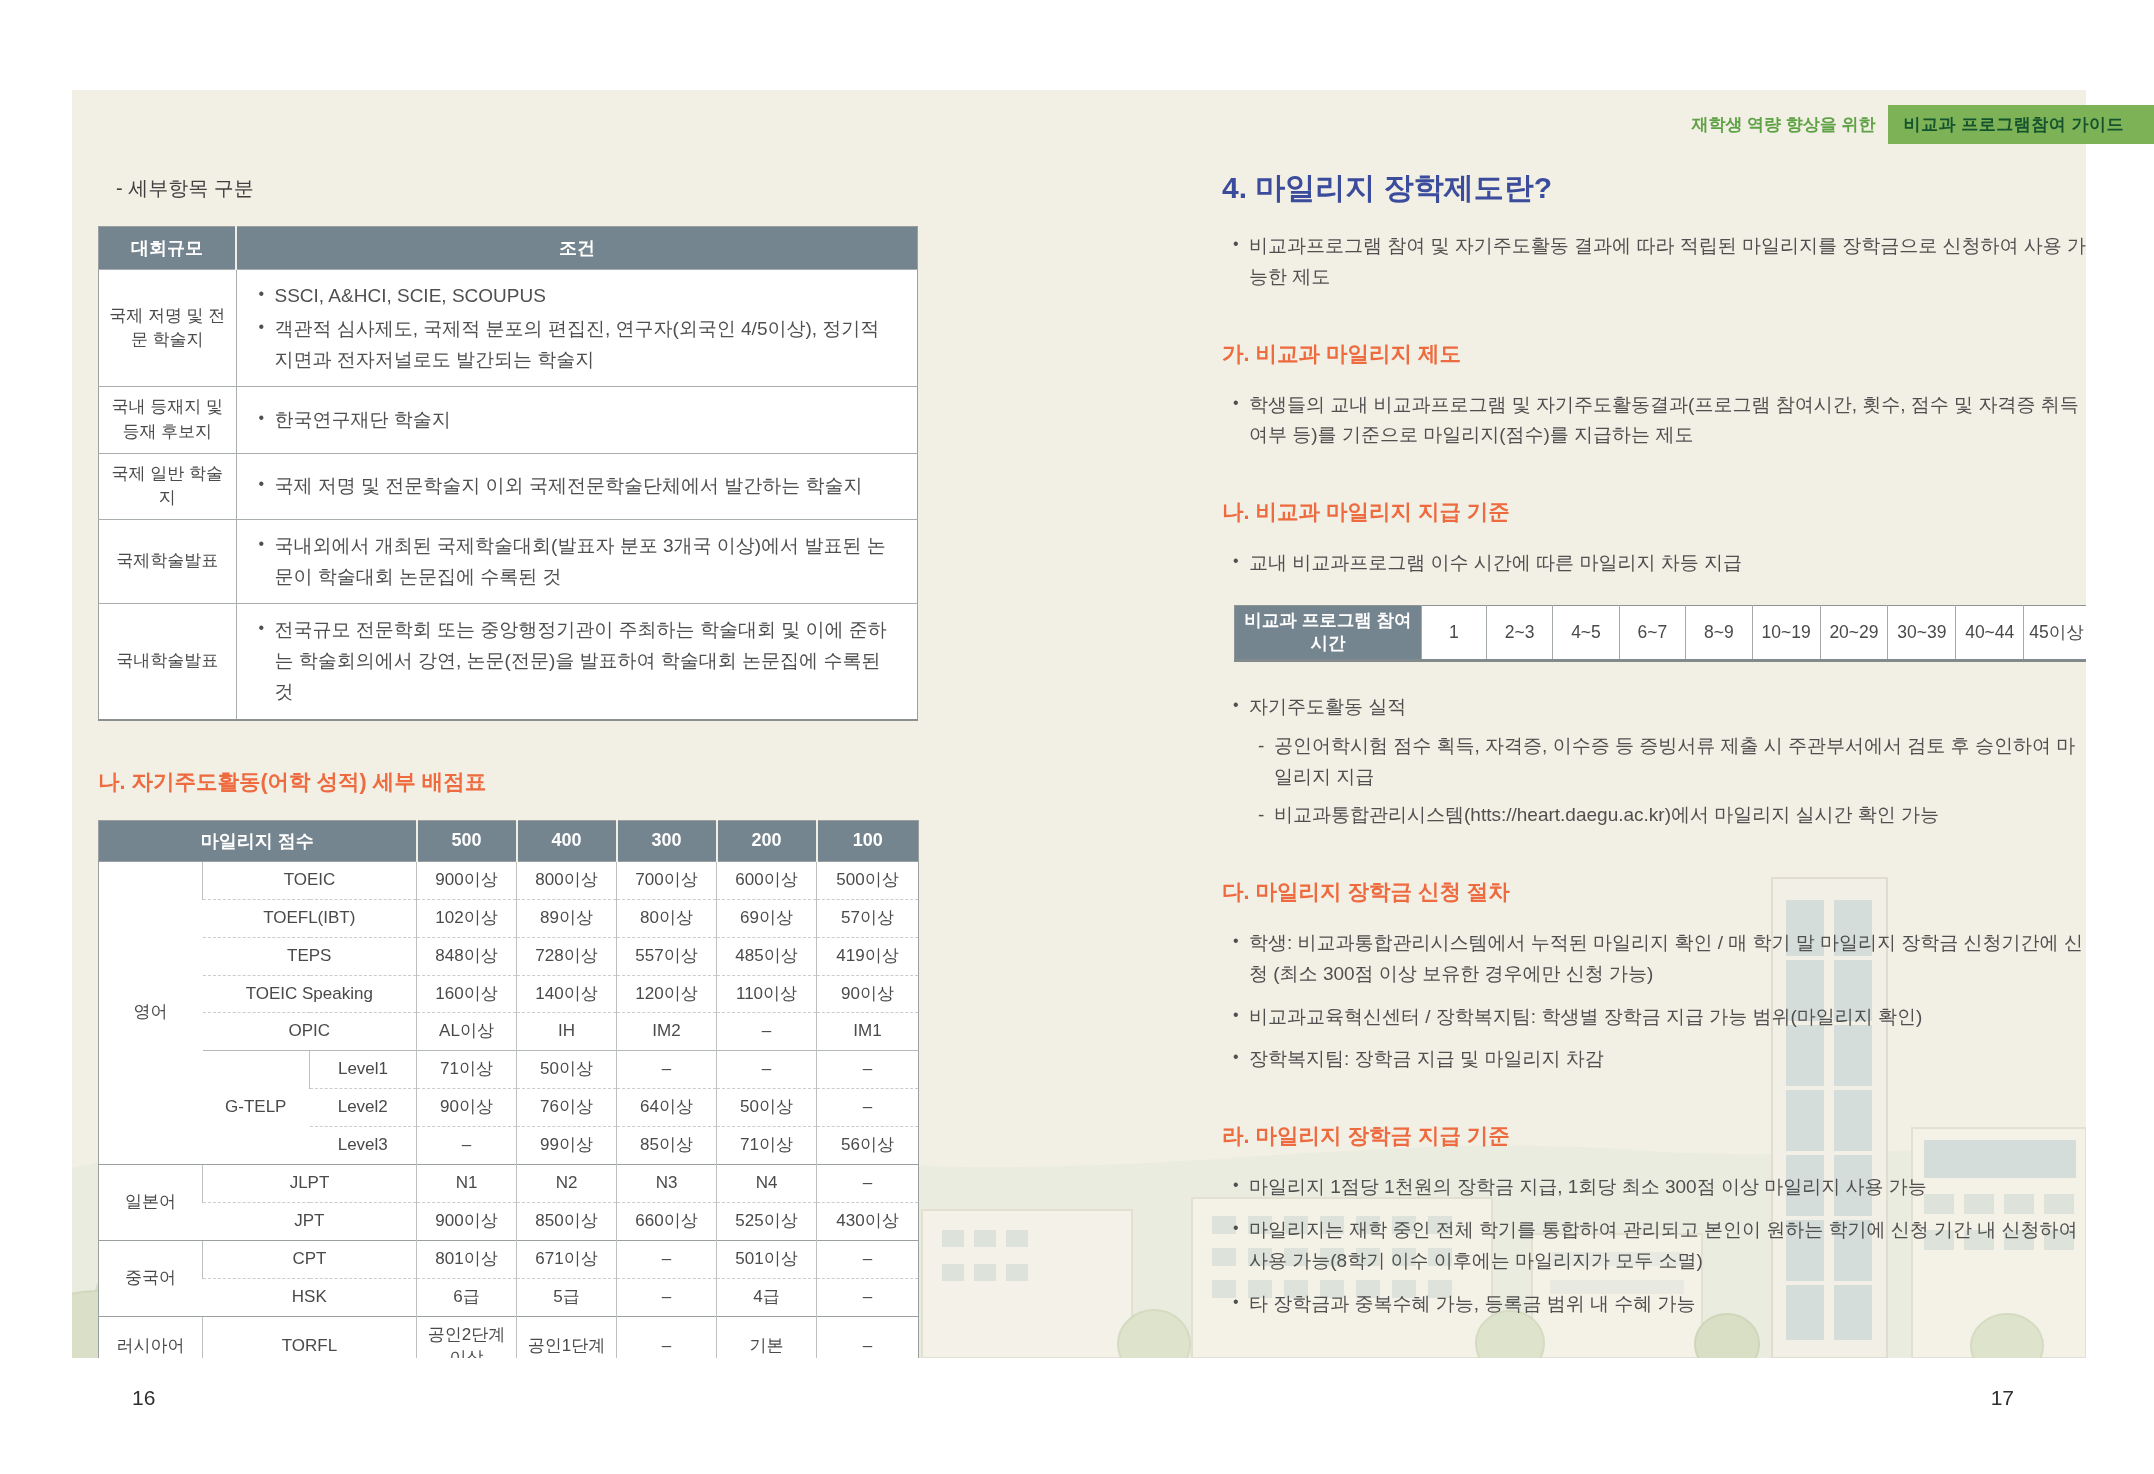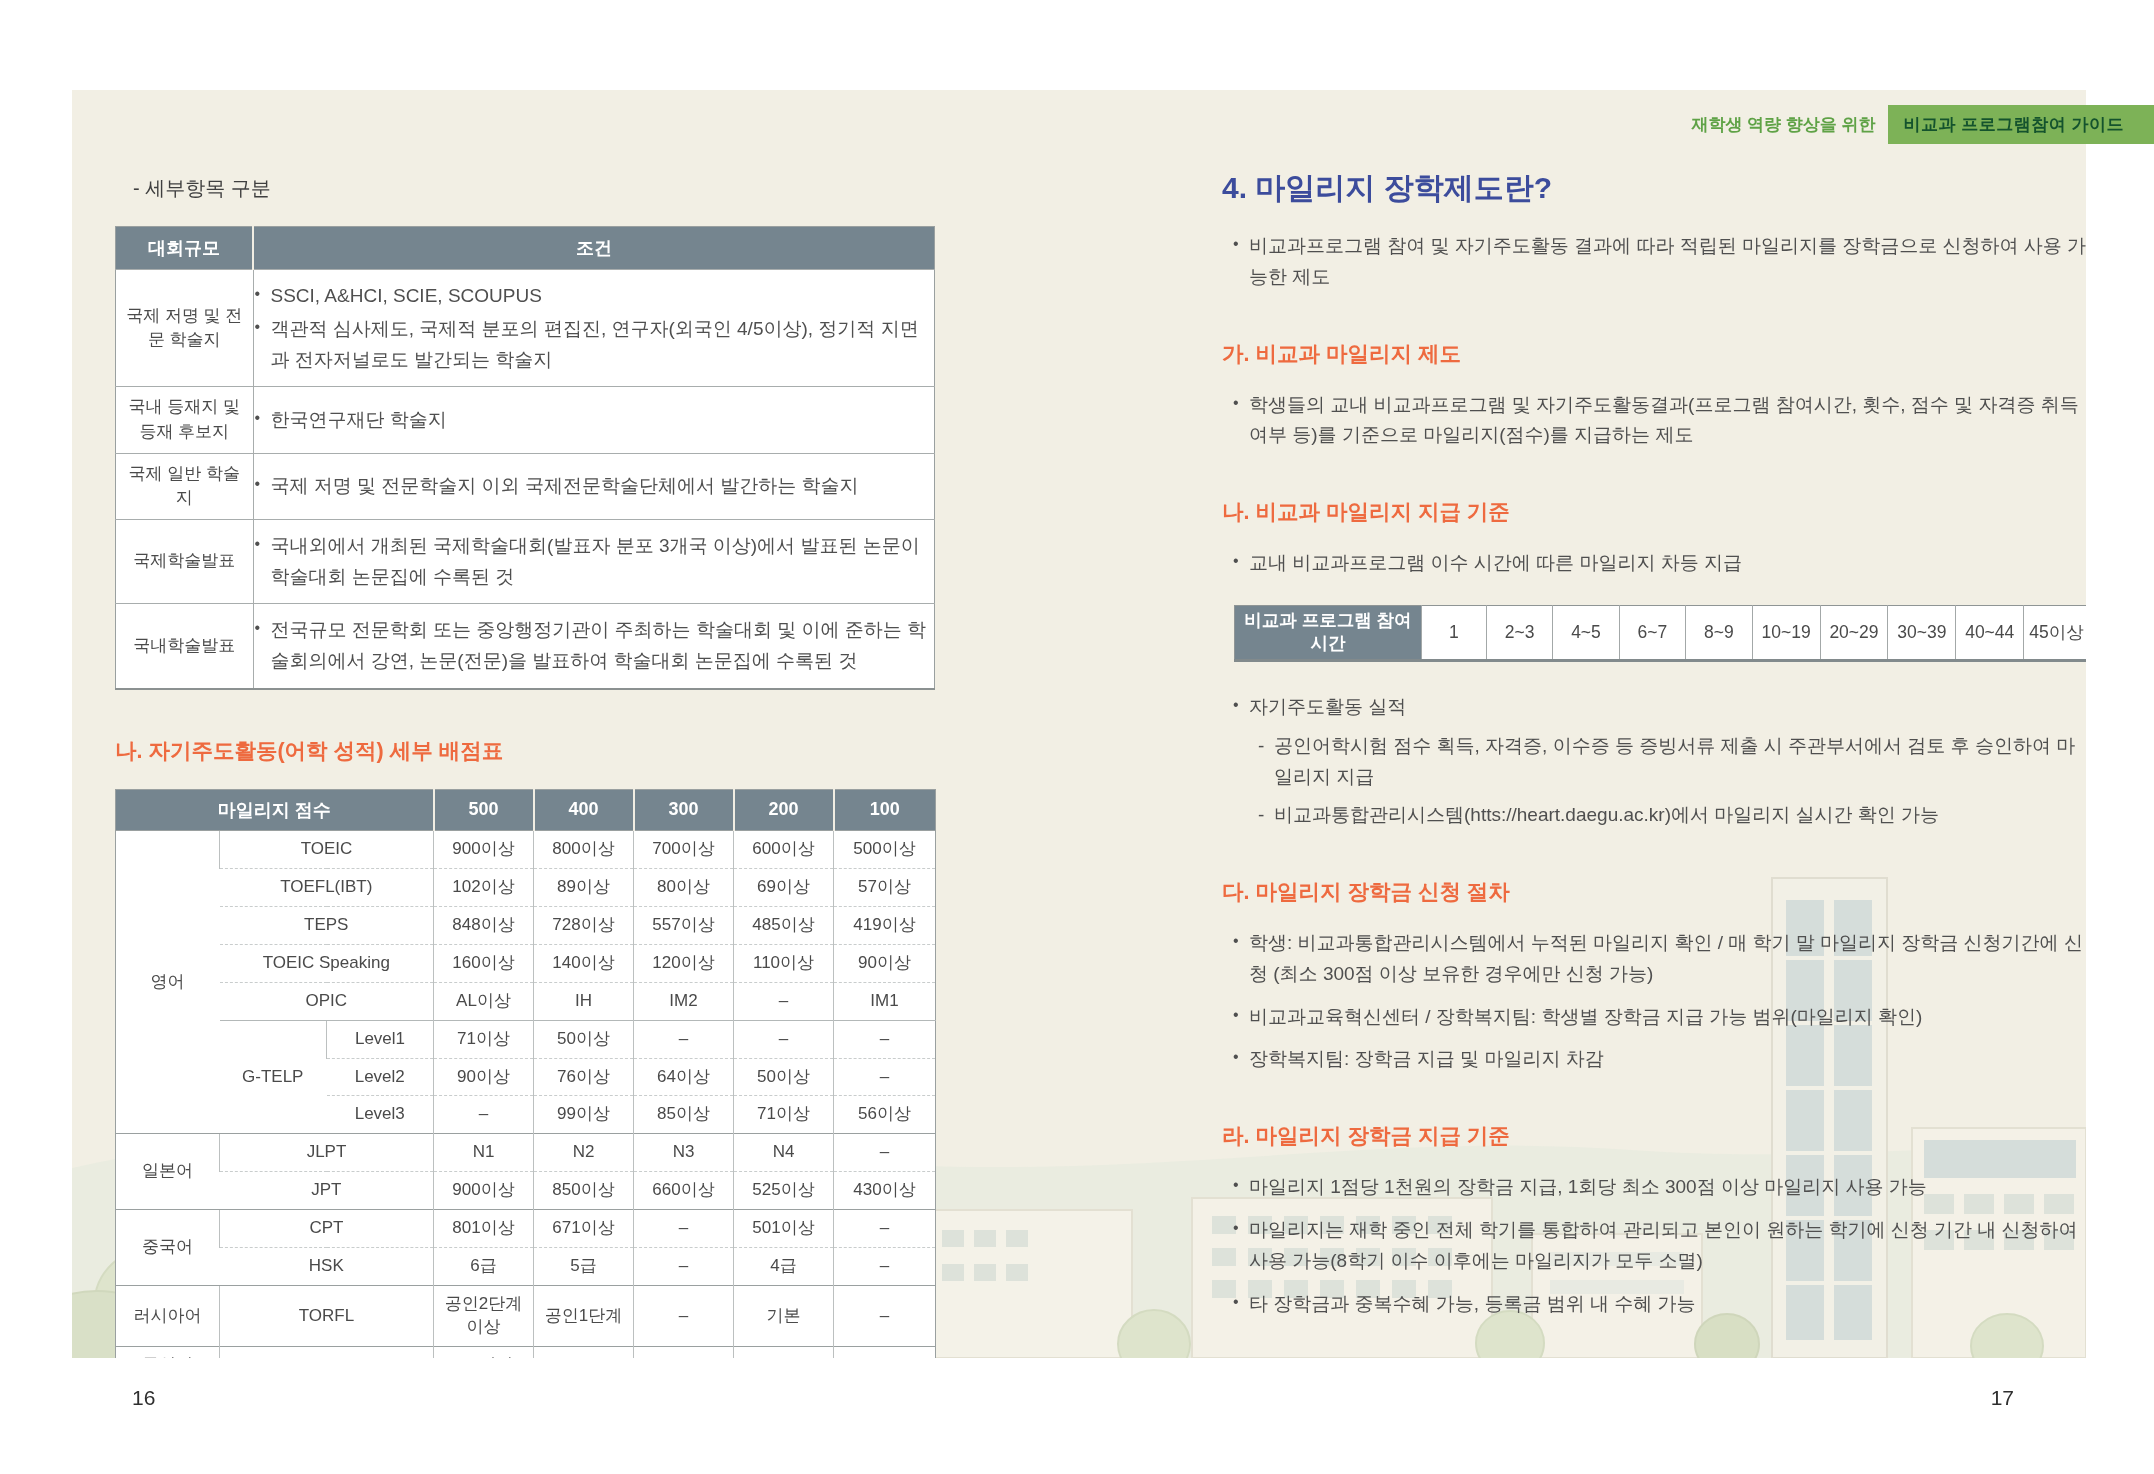--- a/index.html
+++ b/index.html
@@ -23,35 +23,35 @@
   }
   .tagline { color:#5fa246; font-weight:bold; font-size:17px; margin-right:12px; }
   .badge {
     background:#7db257; color:#14532d; font-weight:bold; font-size:17px;
     padding:8px 30px 8px 16px; letter-spacing:0.5px;
   }
 
   
   .campus { position:absolute; left:0; bottom:0; z-index:1; }
 
-  .col-left  { position:absolute; left:43px;  top:85px; width:820px;  z-index:3; }
+  .col-left  { position:absolute; left:26px;  top:85px; width:820px;  z-index:3; }
   .col-right { position:absolute; left:1150px; top:78px; width:868px; z-index:3; }
 
   .subitem-label { font-size:20px; color:#3f3f3f; margin:0 0 14px 18px; }
 
   
   .t1 { border-collapse:collapse; width:820px; background:#fff;
         border:1px solid #9aa0a0; border-bottom:2px solid #8b9191;margin-top:24px; }
   .t1 th {
     background:#75858f; color:#fff; font-weight:bold; font-size:18px; padding:9px 6px;
   }
   .t1 th + th { border-left:2px solid #f1eee3; }
   .t1 td { border-top:1px solid #a8adad; font-size:17px; color:#4a4a4a; vertical-align:middle; }
   .t1 td.scale { width:124px; text-align:center; padding:8px 6px; border-right:1px solid #a8adad; line-height:1.45; }
-  .t1 td.cond  { padding:9px 0; }
+  .t1 td.cond  { padding:9px 21px; }
   .t1 .bullet { margin:2px 0; }
 
   
   .orange-heading, .sec {
     color:#ee6a3f; font-weight:bold; font-size:21.5px; margin:46px 0 0 0;
   }
 
   
   .t2 { border-collapse:collapse; width:820px; margin-top:24px; table-layout:fixed;
         border:1px solid #9aa0a0; border-bottom:2px solid #8b9191; background:#fff; }

